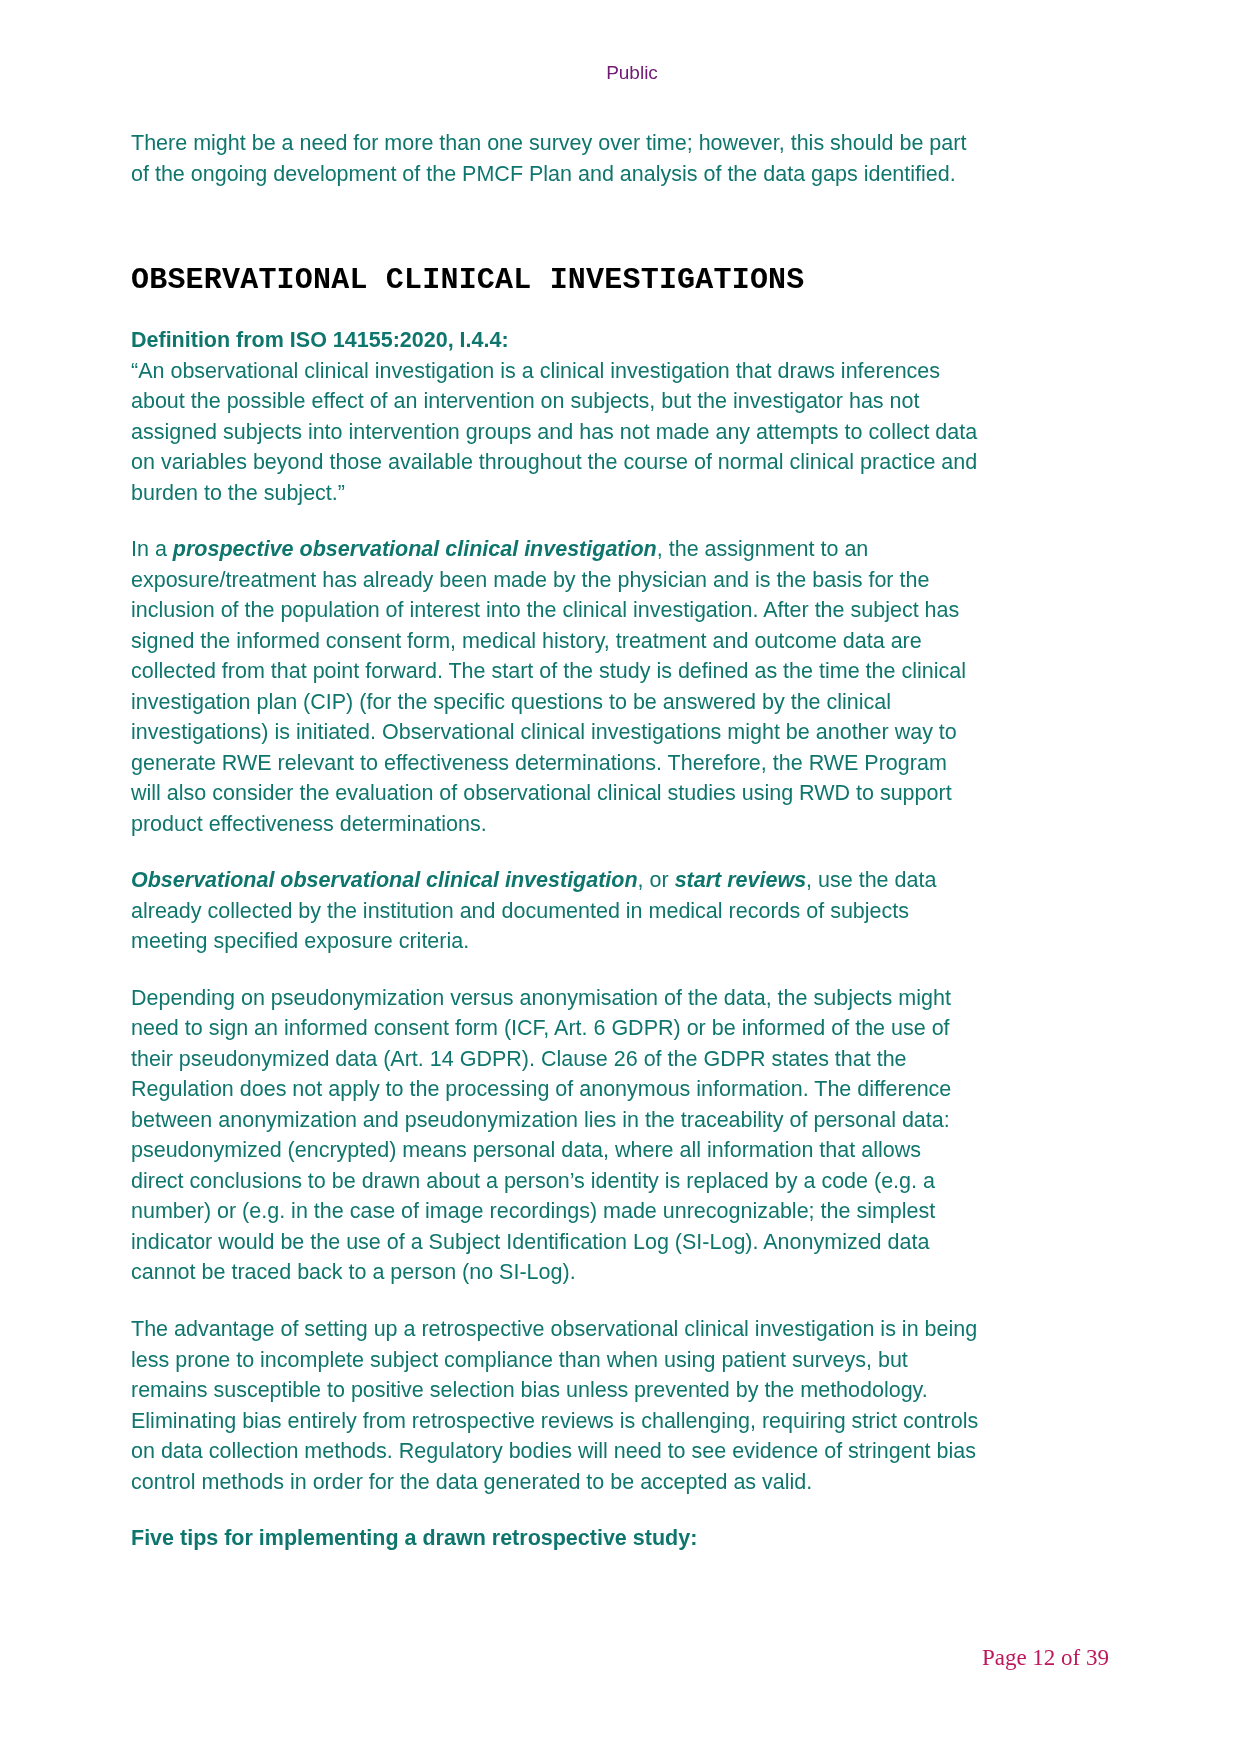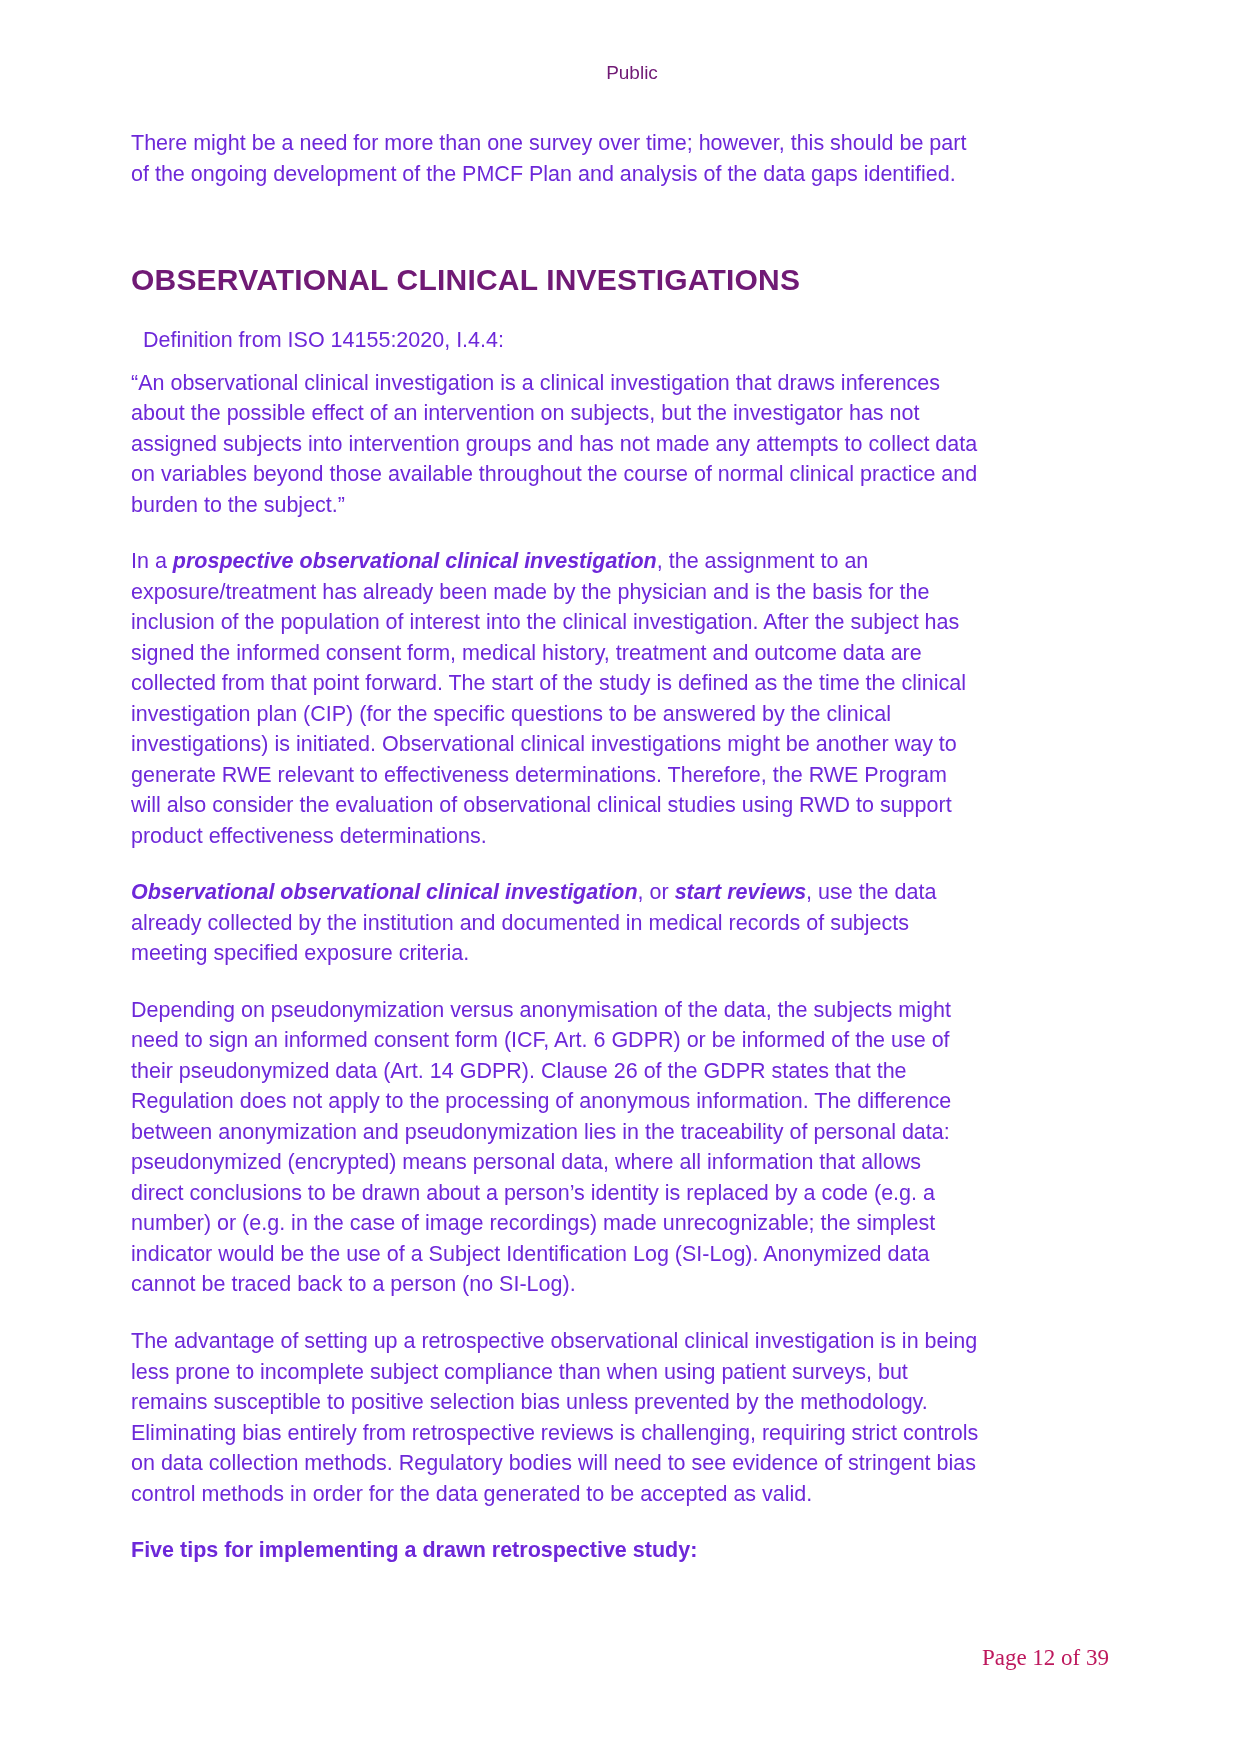--- a/index.html
+++ b/index.html
@@ -34,42 +34,42 @@
   .content {
     position: absolute;
     top: 128px;
     left: 131px;
     width: 848px;
   }
   p {
     margin: 0 0 0 0;
     font-size: 21.5px;
     line-height: 1.42;
-    color: #6d28d9;
+    color: #0f766e;
     text-align: left;
   }
   .gap-sm { height: 26px; }
   .gap-lg { height: 74px; }
   h1.section-title {
     font-size: 30px;
     font-weight: bold;
     letter-spacing: 0.2px;
     margin: 0 0 28px 0;
-    color: #701a75;
-    font-family: Liberation Sans, sans-serif;
+    color: #000000;
+    font-family: Liberation Mono, monospace;
   }
   .bold-italic {
     font-weight: bold;
     font-style: italic;
   }
   .def-label {
     font-size: 21.5px;
-    font-weight: normal;
+    font-weight: bold;
     line-height: 1.42;
-    margin: 12px;
+    margin: 0;
   }
   .tips {
     font-size: 21.5px;
     font-weight: bold;
     line-height: 1.42;
     margin: 0;
   }
   .footer {
     position: absolute;
     bottom: 84px;

